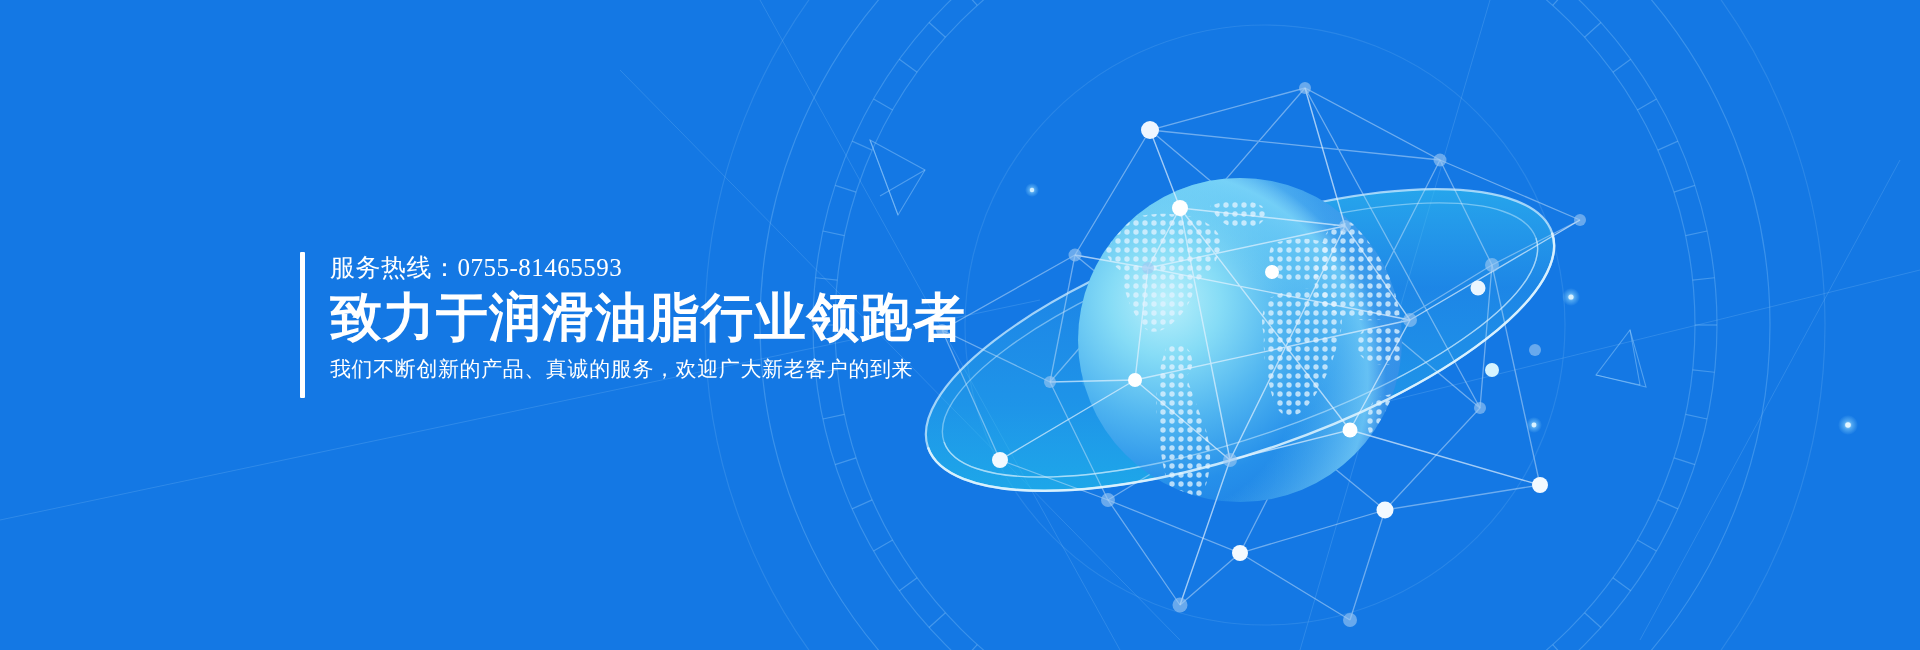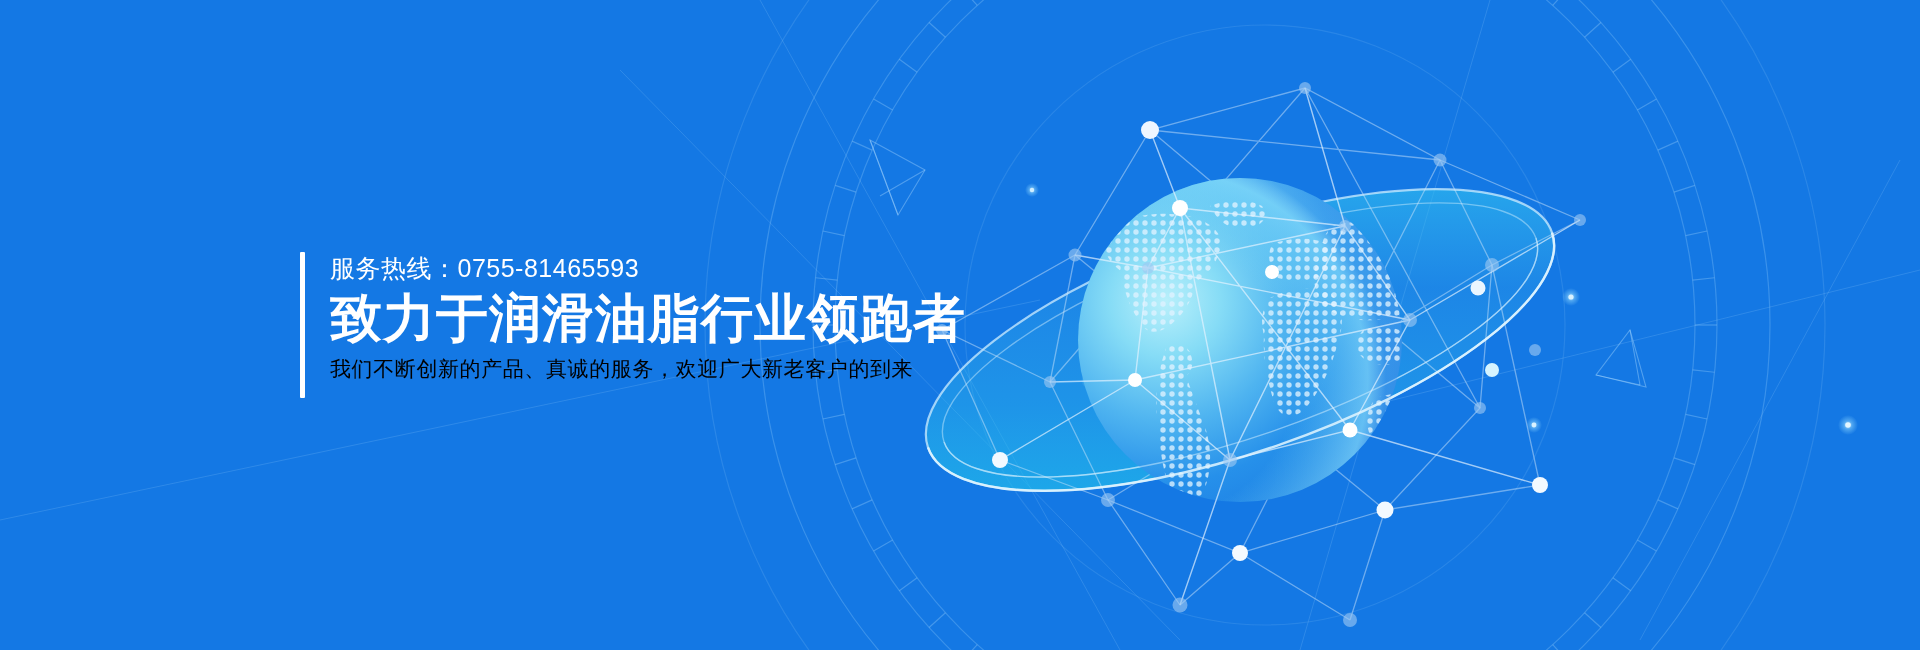--- a/index.html
+++ b/index.html
@@ -6,21 +6,21 @@
     margin: 0;
     padding: 0;
     background: #1478e4;
   }
   #banner {
     position: relative;
     width: 1920px;
     height: 650px;
     overflow: hidden;
     background: #1478e4;
-    font-family: Liberation Sans, sans-serif;
+    font-family: Liberation Serif, serif;
     -webkit-font-smoothing: antialiased;
   }
   
   #bg-art {
     position: absolute;
     inset: 0;
     width: 1920px;
     height: 650px;
     display: block;
   }
@@ -64,21 +64,21 @@
   .headline {
     color: #ffffff;
     font-size: 52px;
     font-weight: 700;
     line-height: 64px;
     letter-spacing: 1px;
     white-space: nowrap;
     margin: 2px 10px 0 0;
   }
   .subtitle {
-    color: #000000;
+    color: #ffffff;
     font-size: 21px;
     font-weight: 400;
     line-height: 30px;
     letter-spacing: 0.6px;
     white-space: nowrap;
     margin: 4px 0 0 0;
   }
 </style>
 </head>
 <body>

